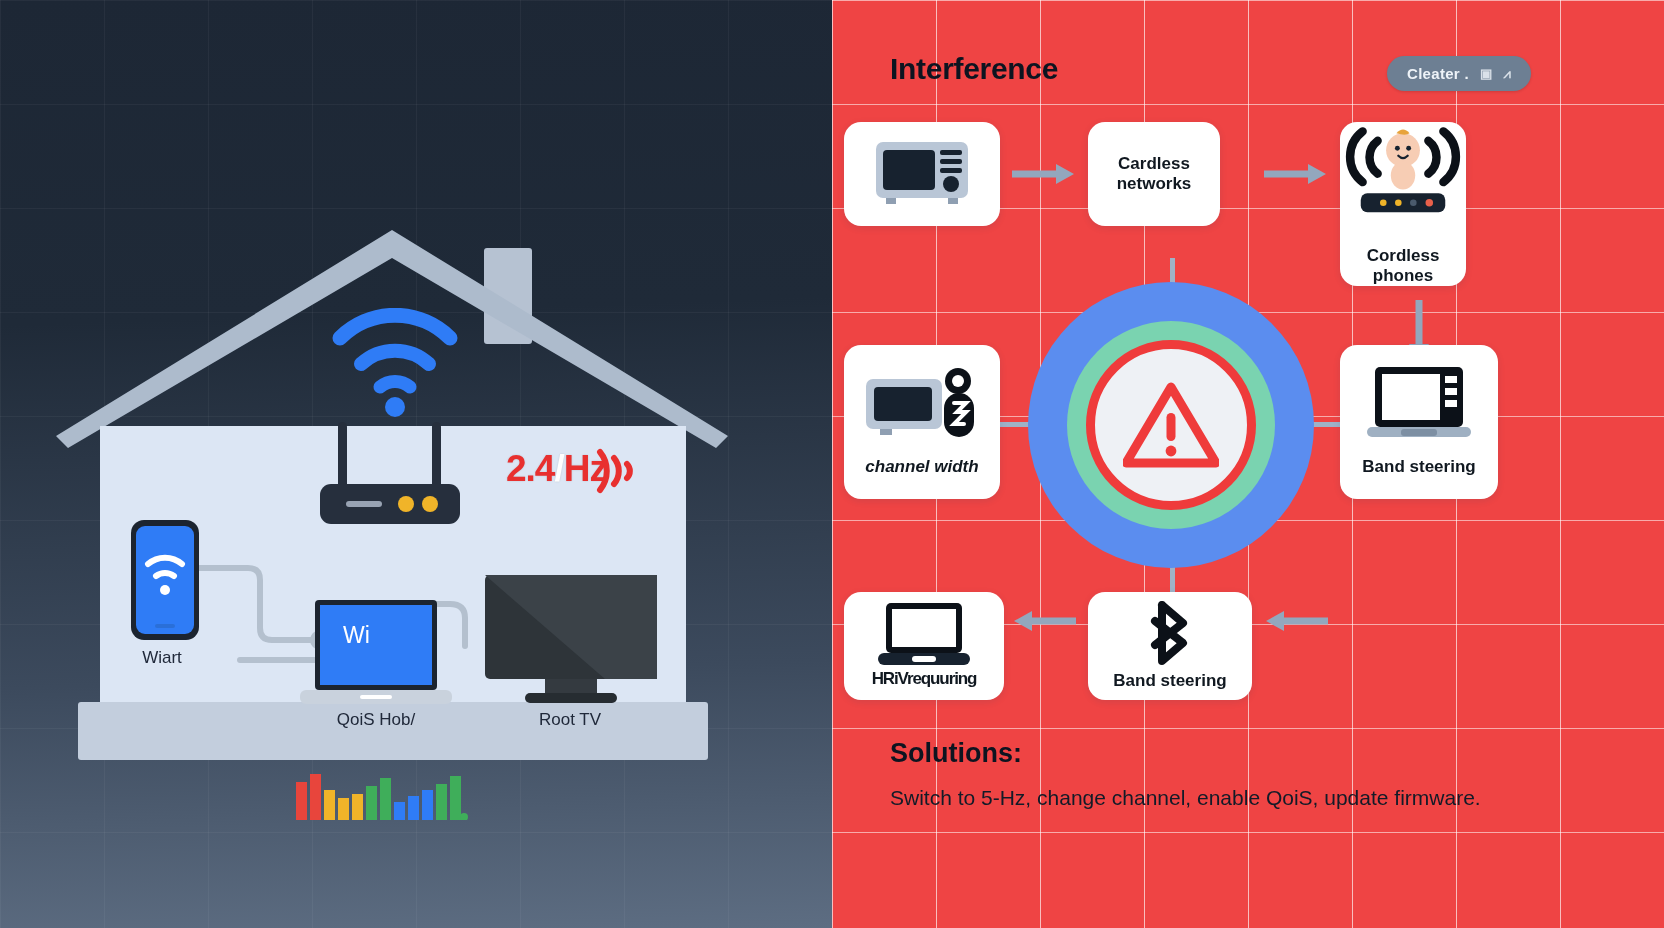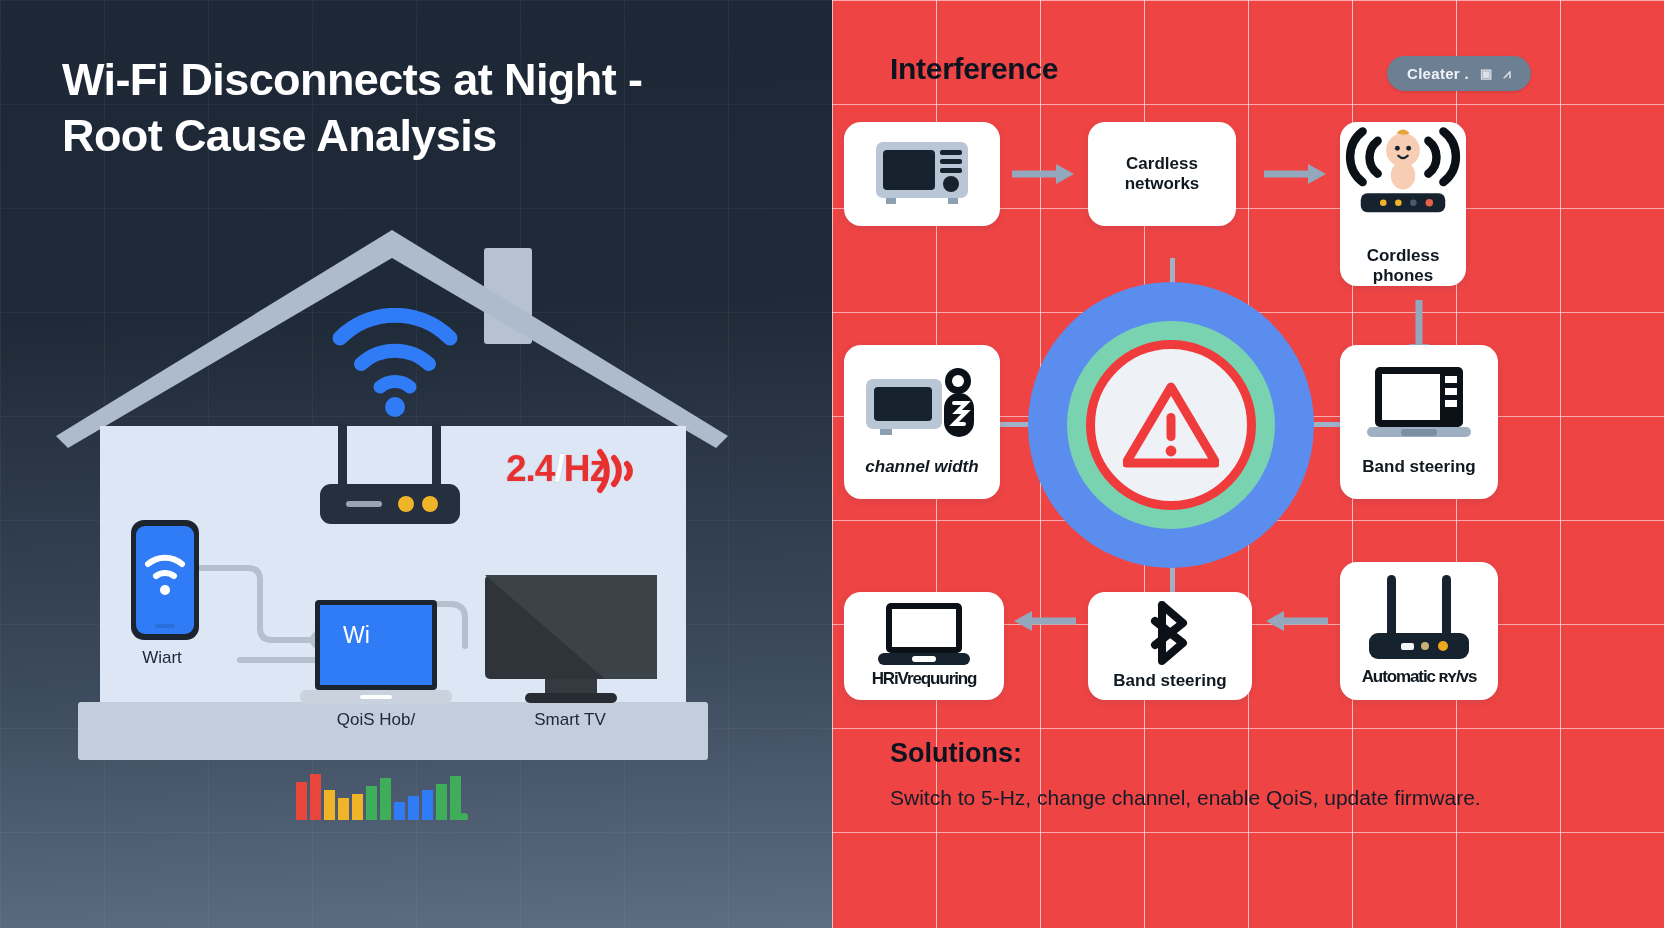--- a/index.html
+++ b/index.html
@@ -123,21 +123,20 @@
   .connector{position:absolute;background:#9fb2c7;}
 </style>
 </head>
 <body>
 
 <div class="page">
 
   <div class="left">
     <div class="left-grid"></div>
 
-    <div class="title">Wi-Fi Disconnects at Night - Root Cause Analysis</div>
 
     <div class="house-wrap">
 
       <div class="chimney"></div>
 
       <svg class="roof" viewBox="0 0 680 224">
         <path d="M340 6 L676 212 L664 224 L340 34 L16 224 L4 212 Z" fill="#adbbcc"></path>
       </svg>
 
       <div class="body-house"></div>
@@ -194,21 +193,21 @@
       </svg>
       <div style="position:absolute;left:343px;top:412px;font-size:23px;font-weight:normal;color:#ffffff;">Wi</div>
       <div class="dev-label" style="left:276px;top:500px;">QoiS Hob/</div>
 
       <svg class="tv" viewBox="0 0 172 135">
         <rect x="0" y="0" width="172" height="104" rx="5" fill="#2e3439"></rect>
         <path d="M0 0 L172 0 L172 104 L120 104 Z" fill="#3b4248"></path>
         <rect x="60" y="104" width="52" height="16" fill="#343a40"></rect>
         <rect x="40" y="118" width="92" height="10" rx="5" fill="#262c31"></rect>
       </svg>
-      <div class="dev-label" style="left:470px;top:500px;">Smart TV</div>
+      <div class="dev-label" style="left:470px;top:500px;">Root TV</div>
     </div>
 
     <svg class="bars" viewBox="0 0 178 55">
       <rect x="0" y="17" width="11" height="38" fill="#e8453c"></rect>
       <rect x="14" y="9" width="11" height="46" fill="#e8453c"></rect>
       <rect x="28" y="25" width="11" height="30" fill="#f0b429"></rect>
       <rect x="42" y="33" width="11" height="22" fill="#f0b429"></rect>
       <rect x="56" y="29" width="11" height="26" fill="#f0b429"></rect>
       <rect x="70" y="21" width="11" height="34" fill="#3fae5a"></rect>
       <rect x="84" y="13" width="11" height="42" fill="#3fae5a"></rect>
@@ -248,21 +247,21 @@
         <rect x="10" y="56" width="10" height="6" fill="#8f9fb2"></rect>
         <rect x="72" y="56" width="10" height="6" fill="#8f9fb2"></rect>
       </svg>
     </div>
 
     <svg class="arrow" style="left:180px;top:163px;width:62px;height:22px;" viewBox="0 0 62 22">
       <path d="M0 11 L46 11" stroke="#93a7bd" stroke-width="7"></path>
       <path d="M44 1 L62 11 L44 21 Z" fill="#93a7bd"></path>
     </svg>
 
-    <div class="card" style="left:256px;top:122px;width:148px;height:104px;">
+    <div class="card" style="left:256px;top:122px;width:132px;height:104px;">
       <div class="card-label">
         <div class="sub">Cardless</div>
         <div class="big">networks</div>
       </div>
     </div>
 
     <svg class="arrow" style="left:432px;top:163px;width:62px;height:22px;" viewBox="0 0 62 22">
       <path d="M0 11 L46 11" stroke="#93a7bd" stroke-width="7"></path>
       <path d="M44 1 L62 11 L44 21 Z" fill="#93a7bd"></path>
     </svg>
@@ -351,28 +350,17 @@
         <path d="M17 4 L17 60 L38 42 L10 20 M10 44 L38 22 L17 4" stroke="#0c1118" stroke-width="8" fill="none" stroke-linejoin="round" stroke-linecap="round"></path>
       </svg>
       <div class="card-label" style="margin-top:6px;">Band steering</div>
     </div>
 
     <svg class="arrow" style="left:434px;top:610px;width:62px;height:22px;" viewBox="0 0 62 22">
       <path d="M62 11 L16 11" stroke="#93a7bd" stroke-width="7"></path>
       <path d="M18 1 L0 11 L18 21 Z" fill="#93a7bd"></path>
     </svg>
 
-    <div class="card" style="left:508px;top:562px;width:158px;height:138px;">
-      <svg class="card-icon" width="116" height="88" viewBox="0 0 116 88">
-        <rect x="26" y="0" width="9" height="62" rx="4.5" fill="#17222f"></rect>
-        <rect x="81" y="0" width="9" height="62" rx="4.5" fill="#17222f"></rect>
-        <rect x="8" y="58" width="100" height="26" rx="9" fill="#17222f"></rect>
-        <rect x="40" y="68" width="13" height="7" rx="2" fill="#f3f6f9"></rect>
-        <circle cx="64" cy="71" r="4" fill="#c9b07a"></circle>
-        <circle cx="82" cy="71" r="5" fill="#f0a81c"></circle>
-      </svg>
-      <div class="card-label garble" style="margin-top:4px;">Automatic ʀʏ/ᴠs</div>
-    </div>
 
     <div class="sol-title">Solutions:</div>
     <div class="sol-body">Switch to 5-Hz, change channel, enable QoiS, update firmware.</div>
   </div>
 </div>
 
 </body></html>

